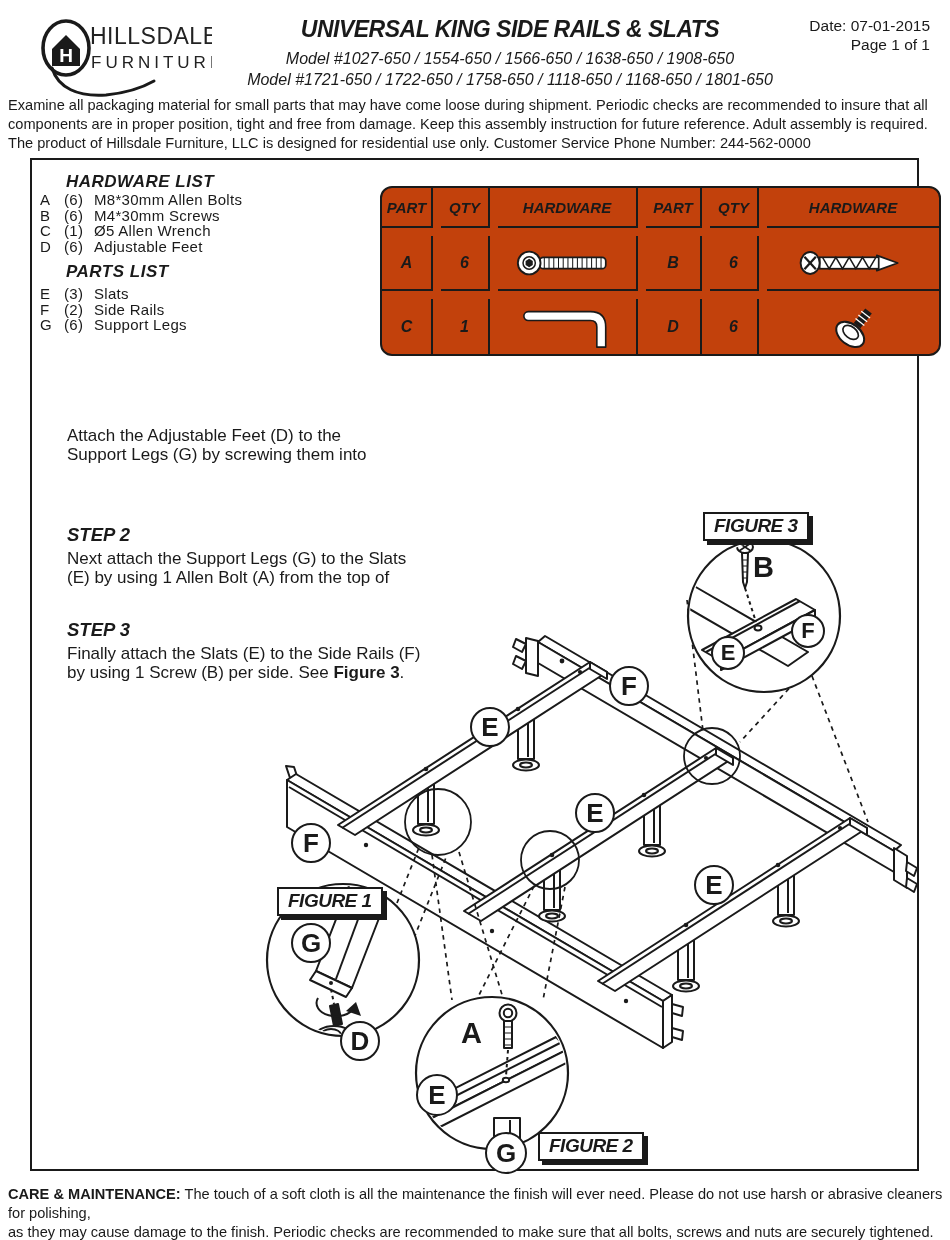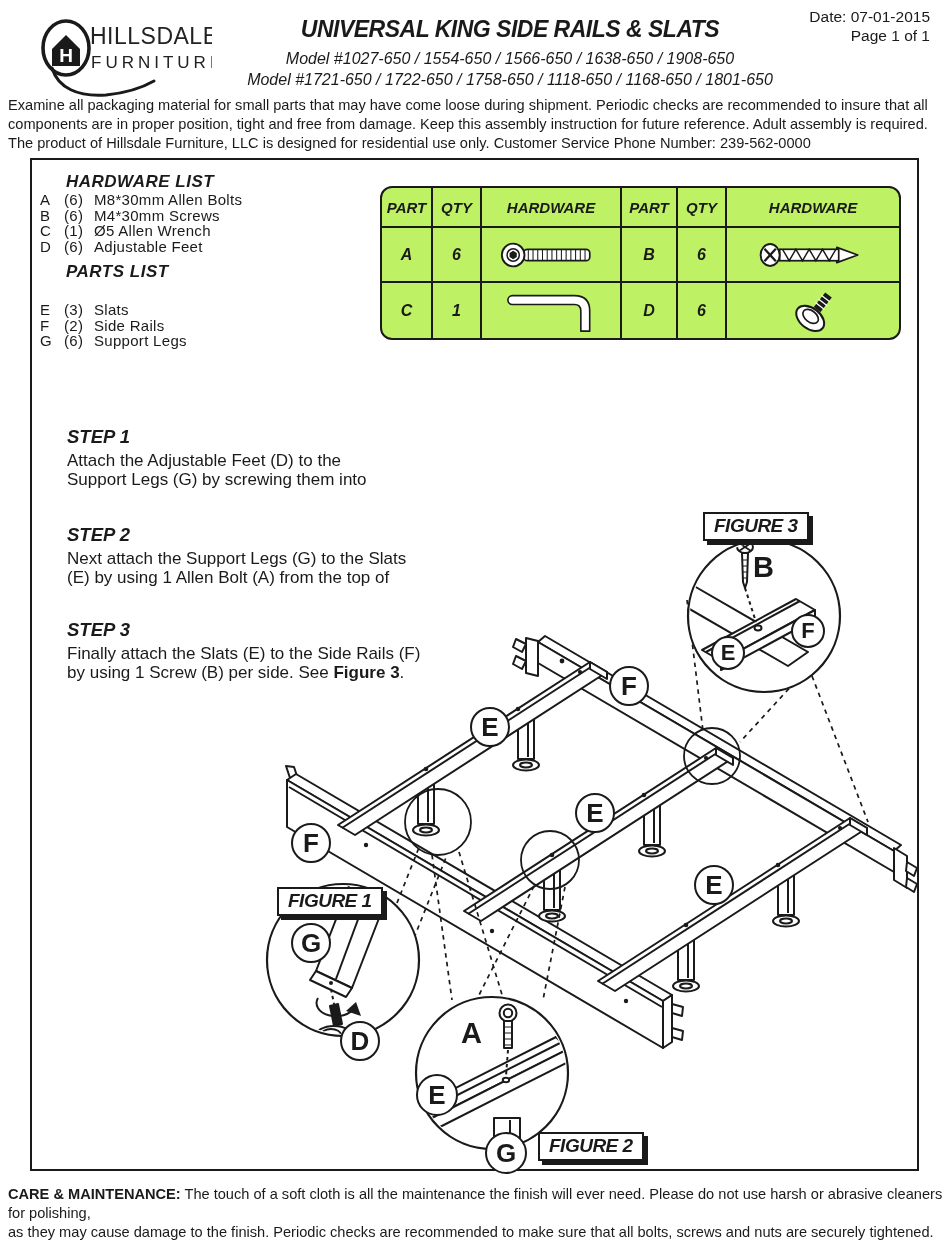--- a/index.html
+++ b/index.html
@@ -15,21 +15,21 @@
   
   .mainbox{border:2.5px solid #1a1a1a;}
   
   .list-head{font-style:italic;font-weight:bold;font-size:17px;letter-spacing:.5px;white-space:nowrap;}
   .list-item{font-size:15px;letter-spacing:.3px;line-height:15.6px;white-space:nowrap;}
   .list-item .lt{display:inline-block;width:24px;}
   .list-item .qt{display:inline-block;width:30px;}
   
   .hwtable{display:grid;grid-template-columns:51px 49px 140px 56px 49px 172px;
            grid-template-rows:40px 55px 55px;border:2.2px solid #1a1a1a;border-radius:12px;
-           overflow:hidden;background:#bef264;}
+           overflow:hidden;background:#c2410c;gap:8px;}
   .cell{display:flex;align-items:center;justify-content:center;
         border-right:2px solid #1a1a1a;border-bottom:2px solid #1a1a1a;}
   .cell.c6{border-right:none;}
   .cell.r3{border-bottom:none;}
   .cell.hd{font-style:italic;font-weight:bold;font-size:15px;}
   .cell.pl{font-style:italic;font-weight:bold;font-size:16px;}
   
   .step-title{font-style:italic;font-weight:bold;font-size:18.5px;margin-bottom:3px;}
   .step-line{font-size:17px;line-height:19.4px;white-space:nowrap;}
   .bold{font-weight:bold;}
@@ -60,46 +60,46 @@
     <text x="69" y="64" font-size="17" letter-spacing="4" fill="#222">FURNITURE</text>
   </svg>
 </div>
 
 <div class="abs" style="left:225px;top:16px;width:570px;text-align:center;">
   <div class="title">UNIVERSAL KING SIDE RAILS &amp; SLATS</div>
   <div class="models" style="margin-top:7px;">Model #1027-650 / 1554-650 / 1566-650 / 1638-650 / 1908-650</div>
   <div class="models" style="margin-top:3px;">Model #1721-650 / 1722-650 / 1758-650 / 1118-650 / 1168-650 / 1801-650</div>
 </div>
 
-<div class="abs dateblock" style="left:790px;top:7px;width:140px;">
+<div class="abs dateblock" style="left:790px;top:16px;width:140px;">
   <div>Date: 07-01-2015</div>
   <div>Page 1 of 1</div>
 </div>
 
 <div class="abs smalltext" style="left:8px;top:96px;width:938px;">
   <div>Examine all packaging material for small parts that may have come loose during shipment. Periodic checks are recommended to insure that all</div>
   <div>components are in proper position, tight and free from damage. Keep this assembly instruction for future reference. Adult assembly is required.</div>
-  <div>The product of Hillsdale Furniture, LLC is designed for residential use only. Customer Service Phone Number: 239-562-0000</div>
+  <div>The product of Hillsdale Furniture, LLC is designed for residential use only. Customer Service Phone Number: 244-562-0000</div>
 </div>
 
 <div class="abs mainbox" style="left:30px;top:158px;width:885px;height:1009px;"></div>
 
 <div class="abs" style="left:66px;top:172px;">
   <div class="list-head">HARDWARE LIST</div>
   <div style="margin-left:-26px;">
     <div class="list-item"><span class="lt">A</span><span class="qt">(6)</span><span>M8*30mm Allen Bolts</span></div>
     <div class="list-item"><span class="lt">B</span><span class="qt">(6)</span><span>M4*30mm Screws</span></div>
     <div class="list-item"><span class="lt">C</span><span class="qt">(1)</span><span>Ø5 Allen Wrench</span></div>
     <div class="list-item"><span class="lt">D</span><span class="qt">(6)</span><span>Adjustable Feet</span></div>
   </div>
 </div>
 
 <div class="abs" style="left:66px;top:262px;">
   <div class="list-head">PARTS LIST</div>
-  <div style="margin-top:20px;margin-left:-26px;">
+  <div style="margin-top:4px;margin-left:-26px;">
     <div class="list-item"><span class="lt">E</span><span class="qt">(3)</span><span>Slats</span></div>
     <div class="list-item"><span class="lt">F</span><span class="qt">(2)</span><span>Side Rails</span></div>
     <div class="list-item"><span class="lt">G</span><span class="qt">(6)</span><span>Support Legs</span></div>
   </div>
 </div>
 
 <div class="abs hwtable" style="left:380px;top:186px;">
   <div class="cell hd c1 r1">PART</div>
   <div class="cell hd c2 r1">QTY</div>
   <div class="cell hd c3 r1">HARDWARE</div>
@@ -162,21 +162,20 @@
         <line x1="20" y1="14" x2="32" y2="14" stroke="#fff" stroke-width="1.4"></line>
         <line x1="20" y1="19" x2="32" y2="19" stroke="#fff" stroke-width="1.4"></line>
         <ellipse cx="26" cy="36" rx="17" ry="11" fill="#fff" stroke="#1a1a1a" stroke-width="2.2"></ellipse>
         <ellipse cx="25" cy="34" rx="9.5" ry="6" fill="#fff" stroke="#1a1a1a" stroke-width="1.8"></ellipse>
       </g>
     </svg>
   </div>
 </div>
 
 <div class="abs" style="left:67px;top:426px;">
-  <div class="step-title">STEP 1</div>
   <div class="step-line">Attach the Adjustable Feet (D) to the</div>
   <div class="step-line">Support Legs (G) by screwing them into</div>
 </div>
 
 <div class="abs" style="left:67px;top:524px;">
   <div class="step-title">STEP 2</div>
   <div class="step-line">Next attach the Support Legs (G) to the Slats</div>
   <div class="step-line">(E) by using 1 Allen Bolt (A) from the top of</div>
 </div>
 

